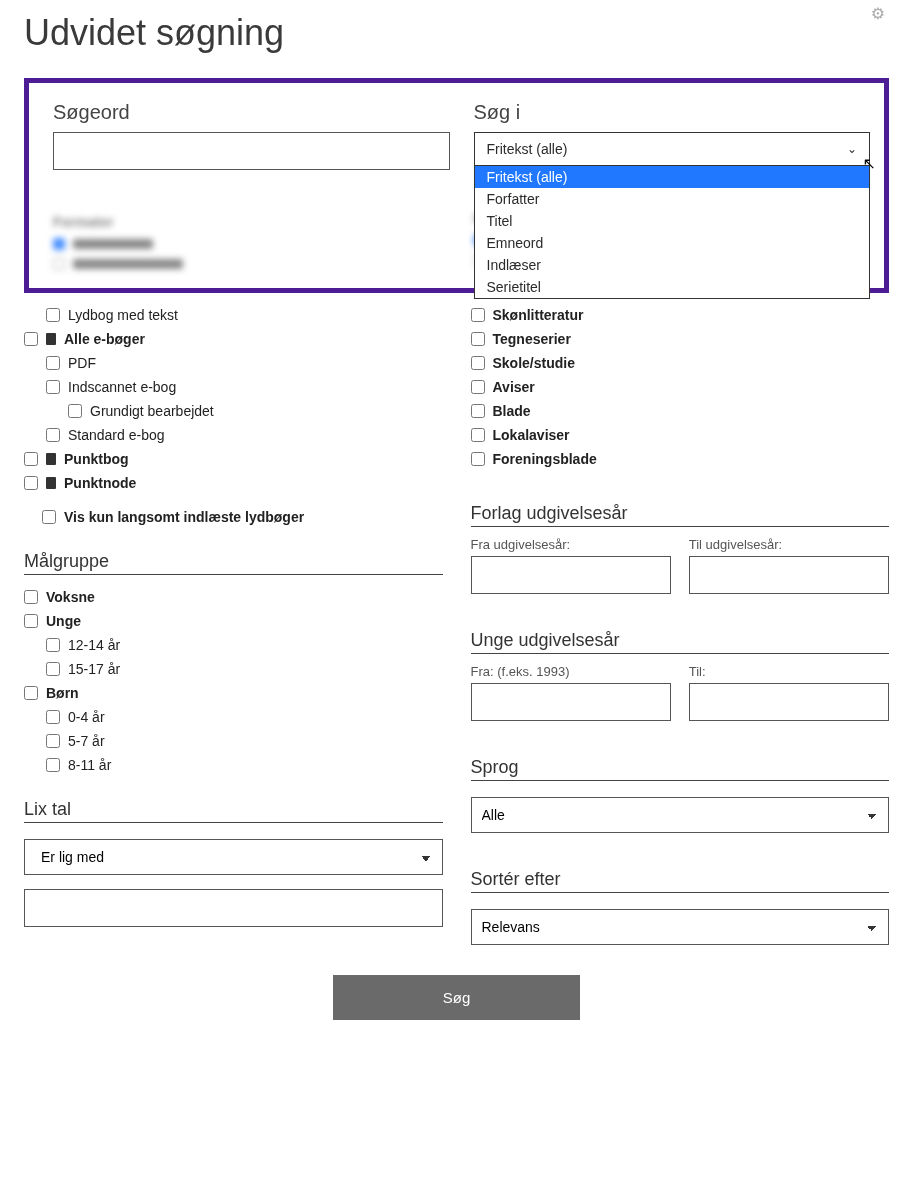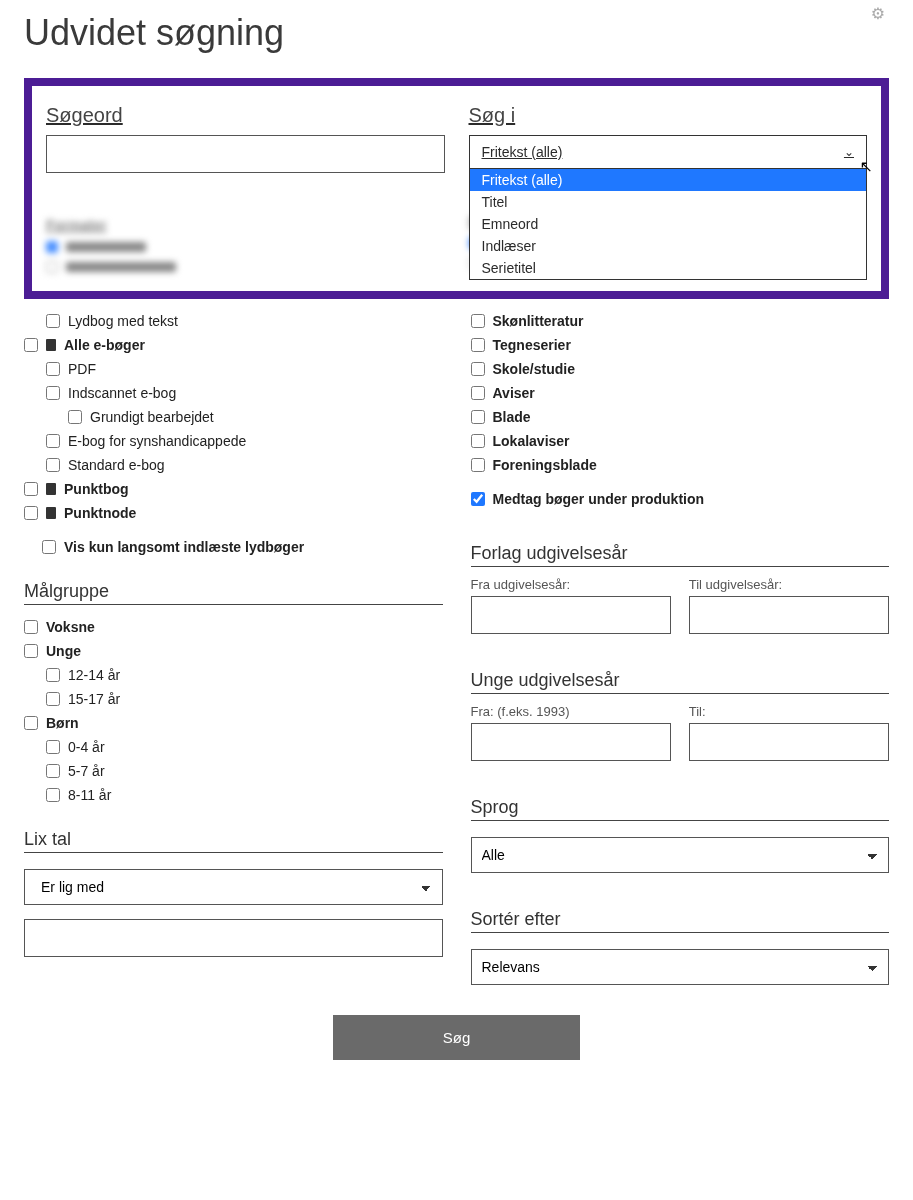--- a/index.html
+++ b/index.html
@@ -18,25 +18,24 @@
     color: #aaa;
     font-size: 16px;
   }
   h1 {
     font-size: 36px;
     font-weight: 400;
     color: #3a3a3a;
     padding: 12px 0 24px 0;
   }
   .highlight-box {
-    border: 8px solid #4c1d95;
-    padding: 18px 14px 10px 14px;
+    border: 5px solid #4c1d95;
+    padding: 18px 14px 10px 24px;
     margin-bottom: 6px;
     position: relative;
-    text-decoration: underline;
   }
   .two-col { display: flex; gap: 24px; }
   .col { flex: 1; min-width: 0; }
   .section-label {
     font-size: 20px;
     color: #444;
     margin-bottom: 8px;
     display: block;
   }
   .section-title {
@@ -189,20 +188,21 @@
       <div class="col" style="position:relative;">
         <span class="section-label">Søg i</span>
         <div class="dropdown">
           <div class="dropdown-head">
             <span>Fritekst (alle)</span>
             <span class="dropdown-arrow">⌄</span>
           </div>
           <span class="cursor">↖</span>
           <div class="dropdown-list">
             <div class="dropdown-item selected">Fritekst (alle)</div>
+            <div class="dropdown-item">Forfatter</div>
             <div class="dropdown-item">Titel</div>
             <div class="dropdown-item">Emneord</div>
             <div class="dropdown-item">Indlæser</div>
             <div class="dropdown-item">Serietitel</div>
           </div>
         </div>
         <div class="blurred-sec" style="margin-top:44px;">
           <div style="font-weight:700;">Kategori</div>
           <div class="blurred-row">
               <span class="blurred-chk"></span>
@@ -236,24 +236,20 @@
       <label class="check-item indent1">
           <input type="checkbox" style="">
           <span>Indscannet e-bog</span>
         </label>
       <label class="check-item indent2">
           <input type="checkbox" style="">
           <span>Grundigt bearbejdet</span>
         </label>
       <label class="check-item indent1">
           <input type="checkbox" style="">
-          <span>E-bog for synshandicappede</span>
-        </label>
-      <label class="check-item indent1">
-          <input type="checkbox" style="">
           <span>Standard e-bog</span>
         </label>
       <label class="check-item bold">
           <input type="checkbox" style="">
           <span class="mini-icon"></span>
           <span>Punktbog</span>
         </label>
       <label class="check-item bold">
           <input type="checkbox" style="">
           <span class="mini-icon"></span>
@@ -327,24 +323,20 @@
           <span>Blade</span>
         </label>
       <label class="check-item bold">
           <input type="checkbox" style="">
           <span>Lokalaviser</span>
         </label>
       <label class="check-item bold">
           <input type="checkbox" style="">
           <span>Foreningsblade</span>
         </label>
-      <label class="check-item bold" style="margin-top:18px;">
-          <input type="checkbox" checked="" style="">
-          <span>Medtag bøger under produktion</span>
-        </label>
 
       <div class="col-right-section">
         <div class="section-title">Forlag udgivelsesår</div>
         <div class="two-fields">
           <div>
             <span class="field-label">Fra udgivelsesår:</span>
             <input type="text" style="">
           </div>
           <div>
             <span class="field-label">Til udgivelsesår:</span>

